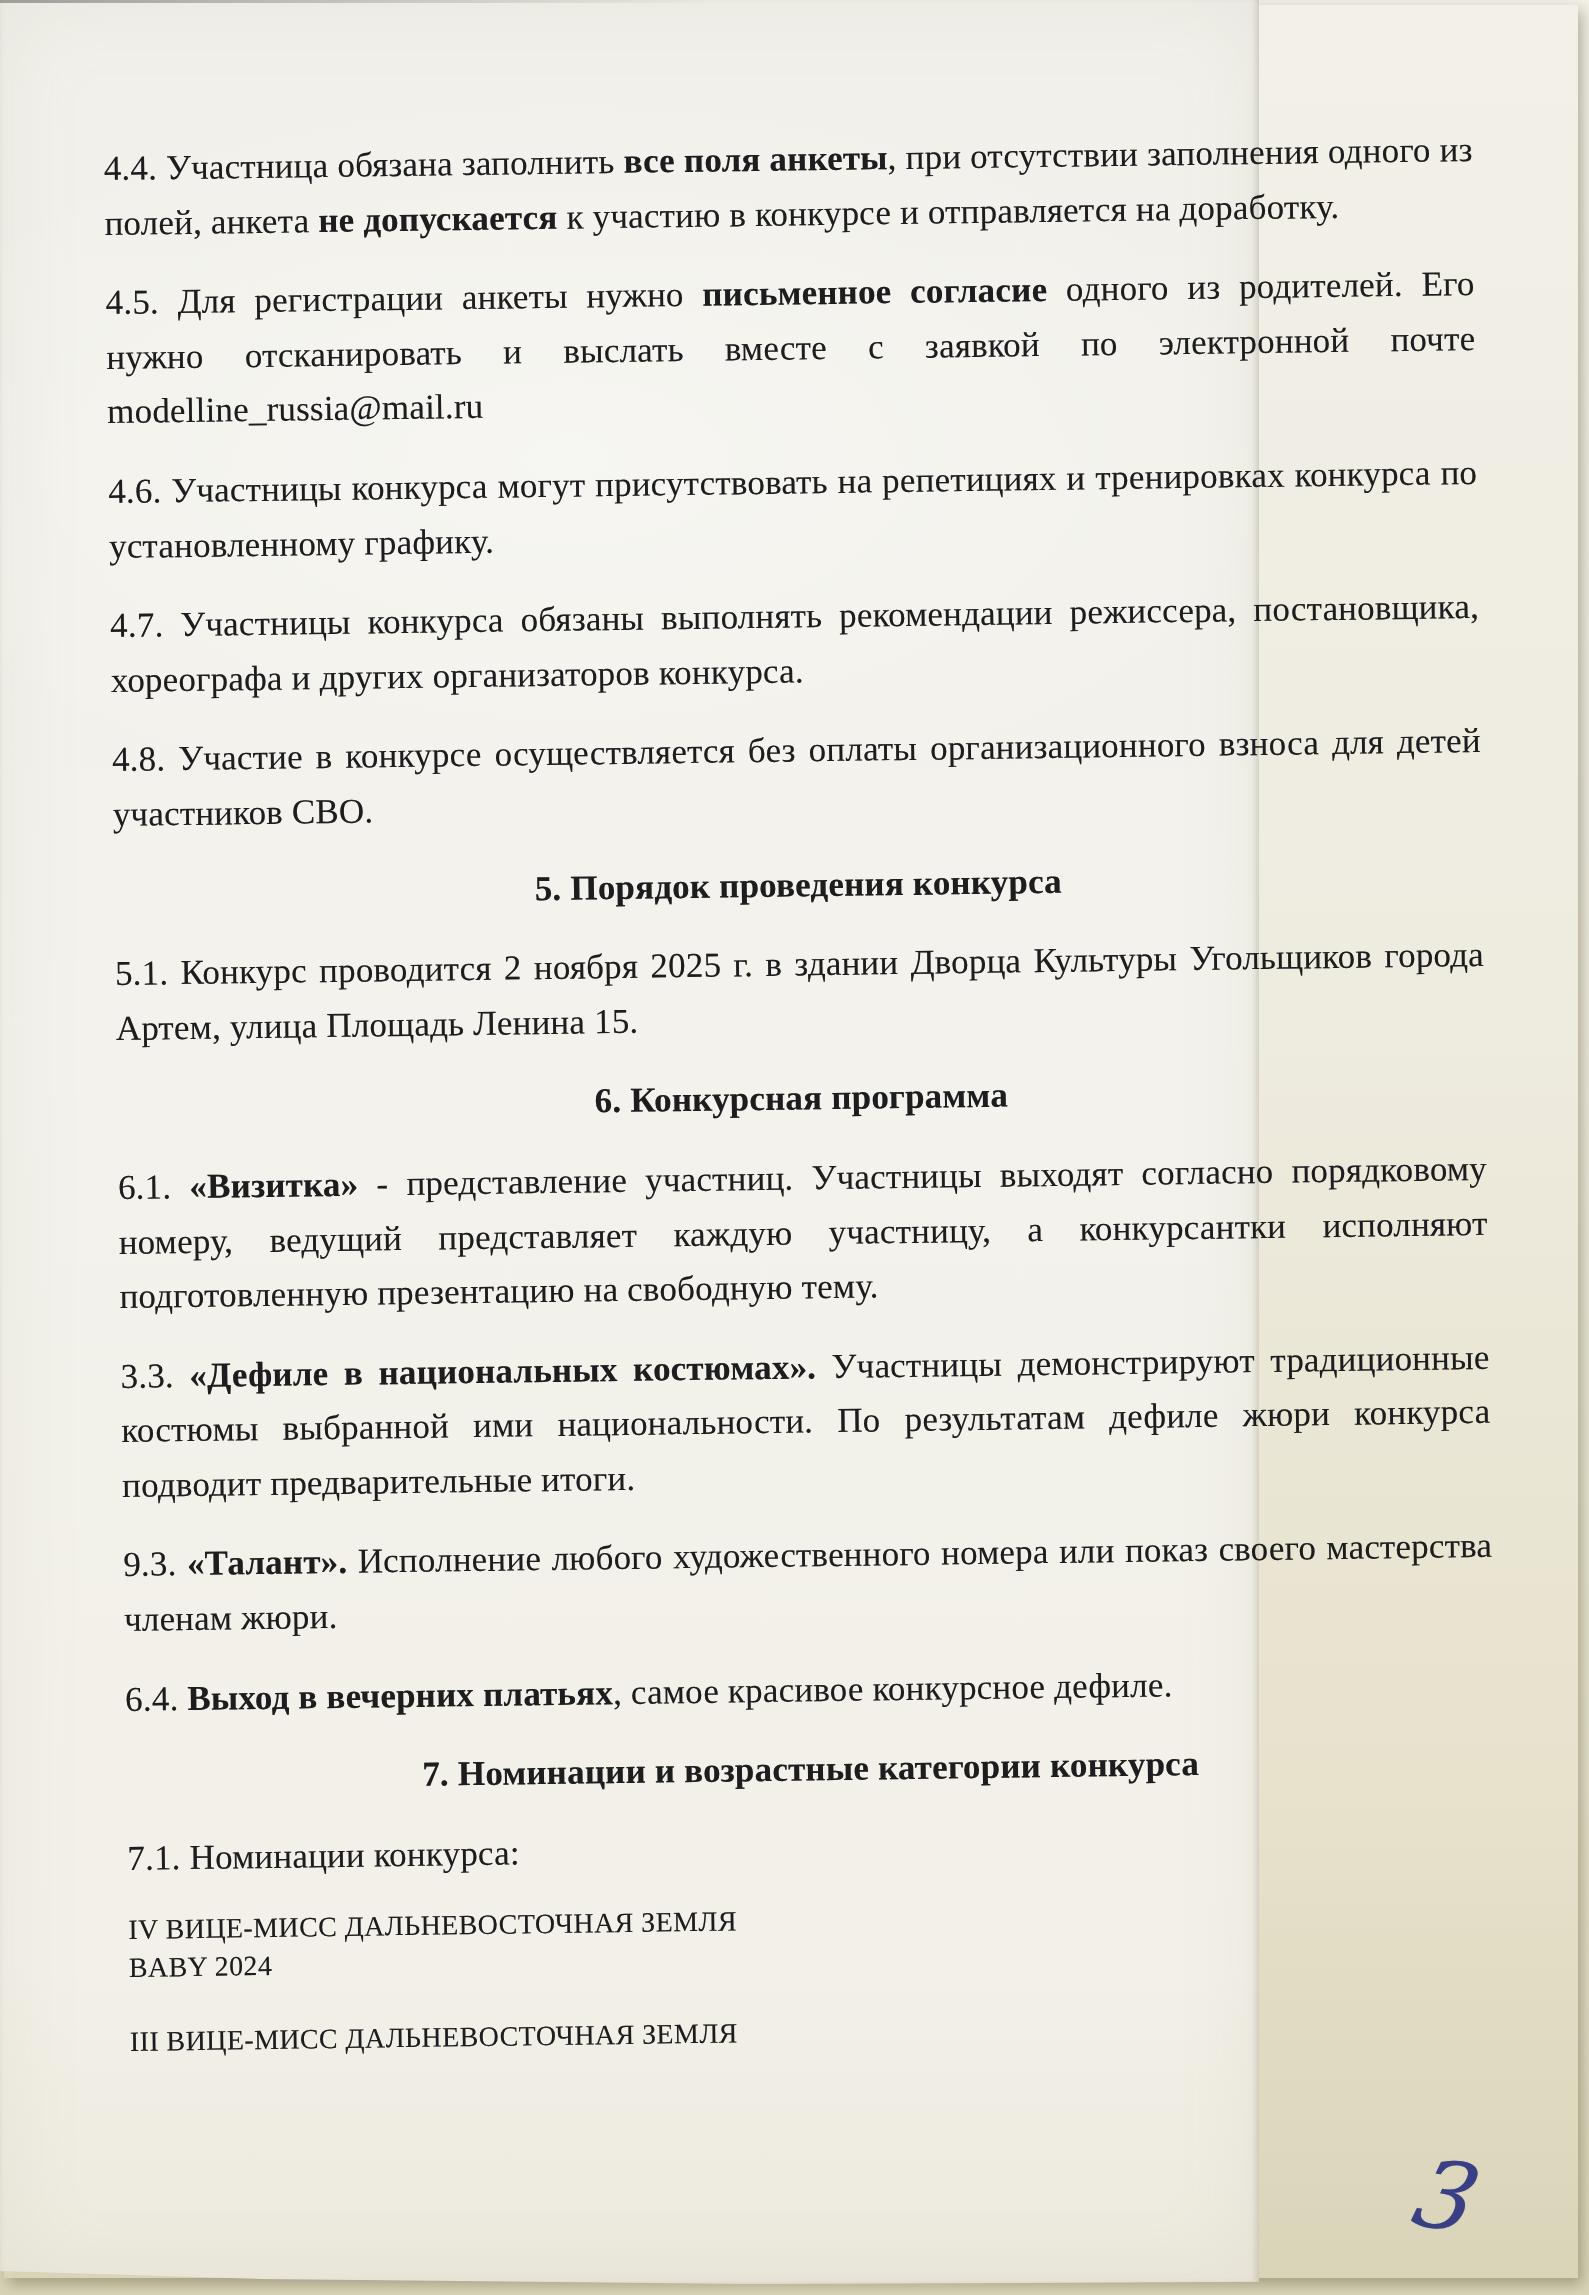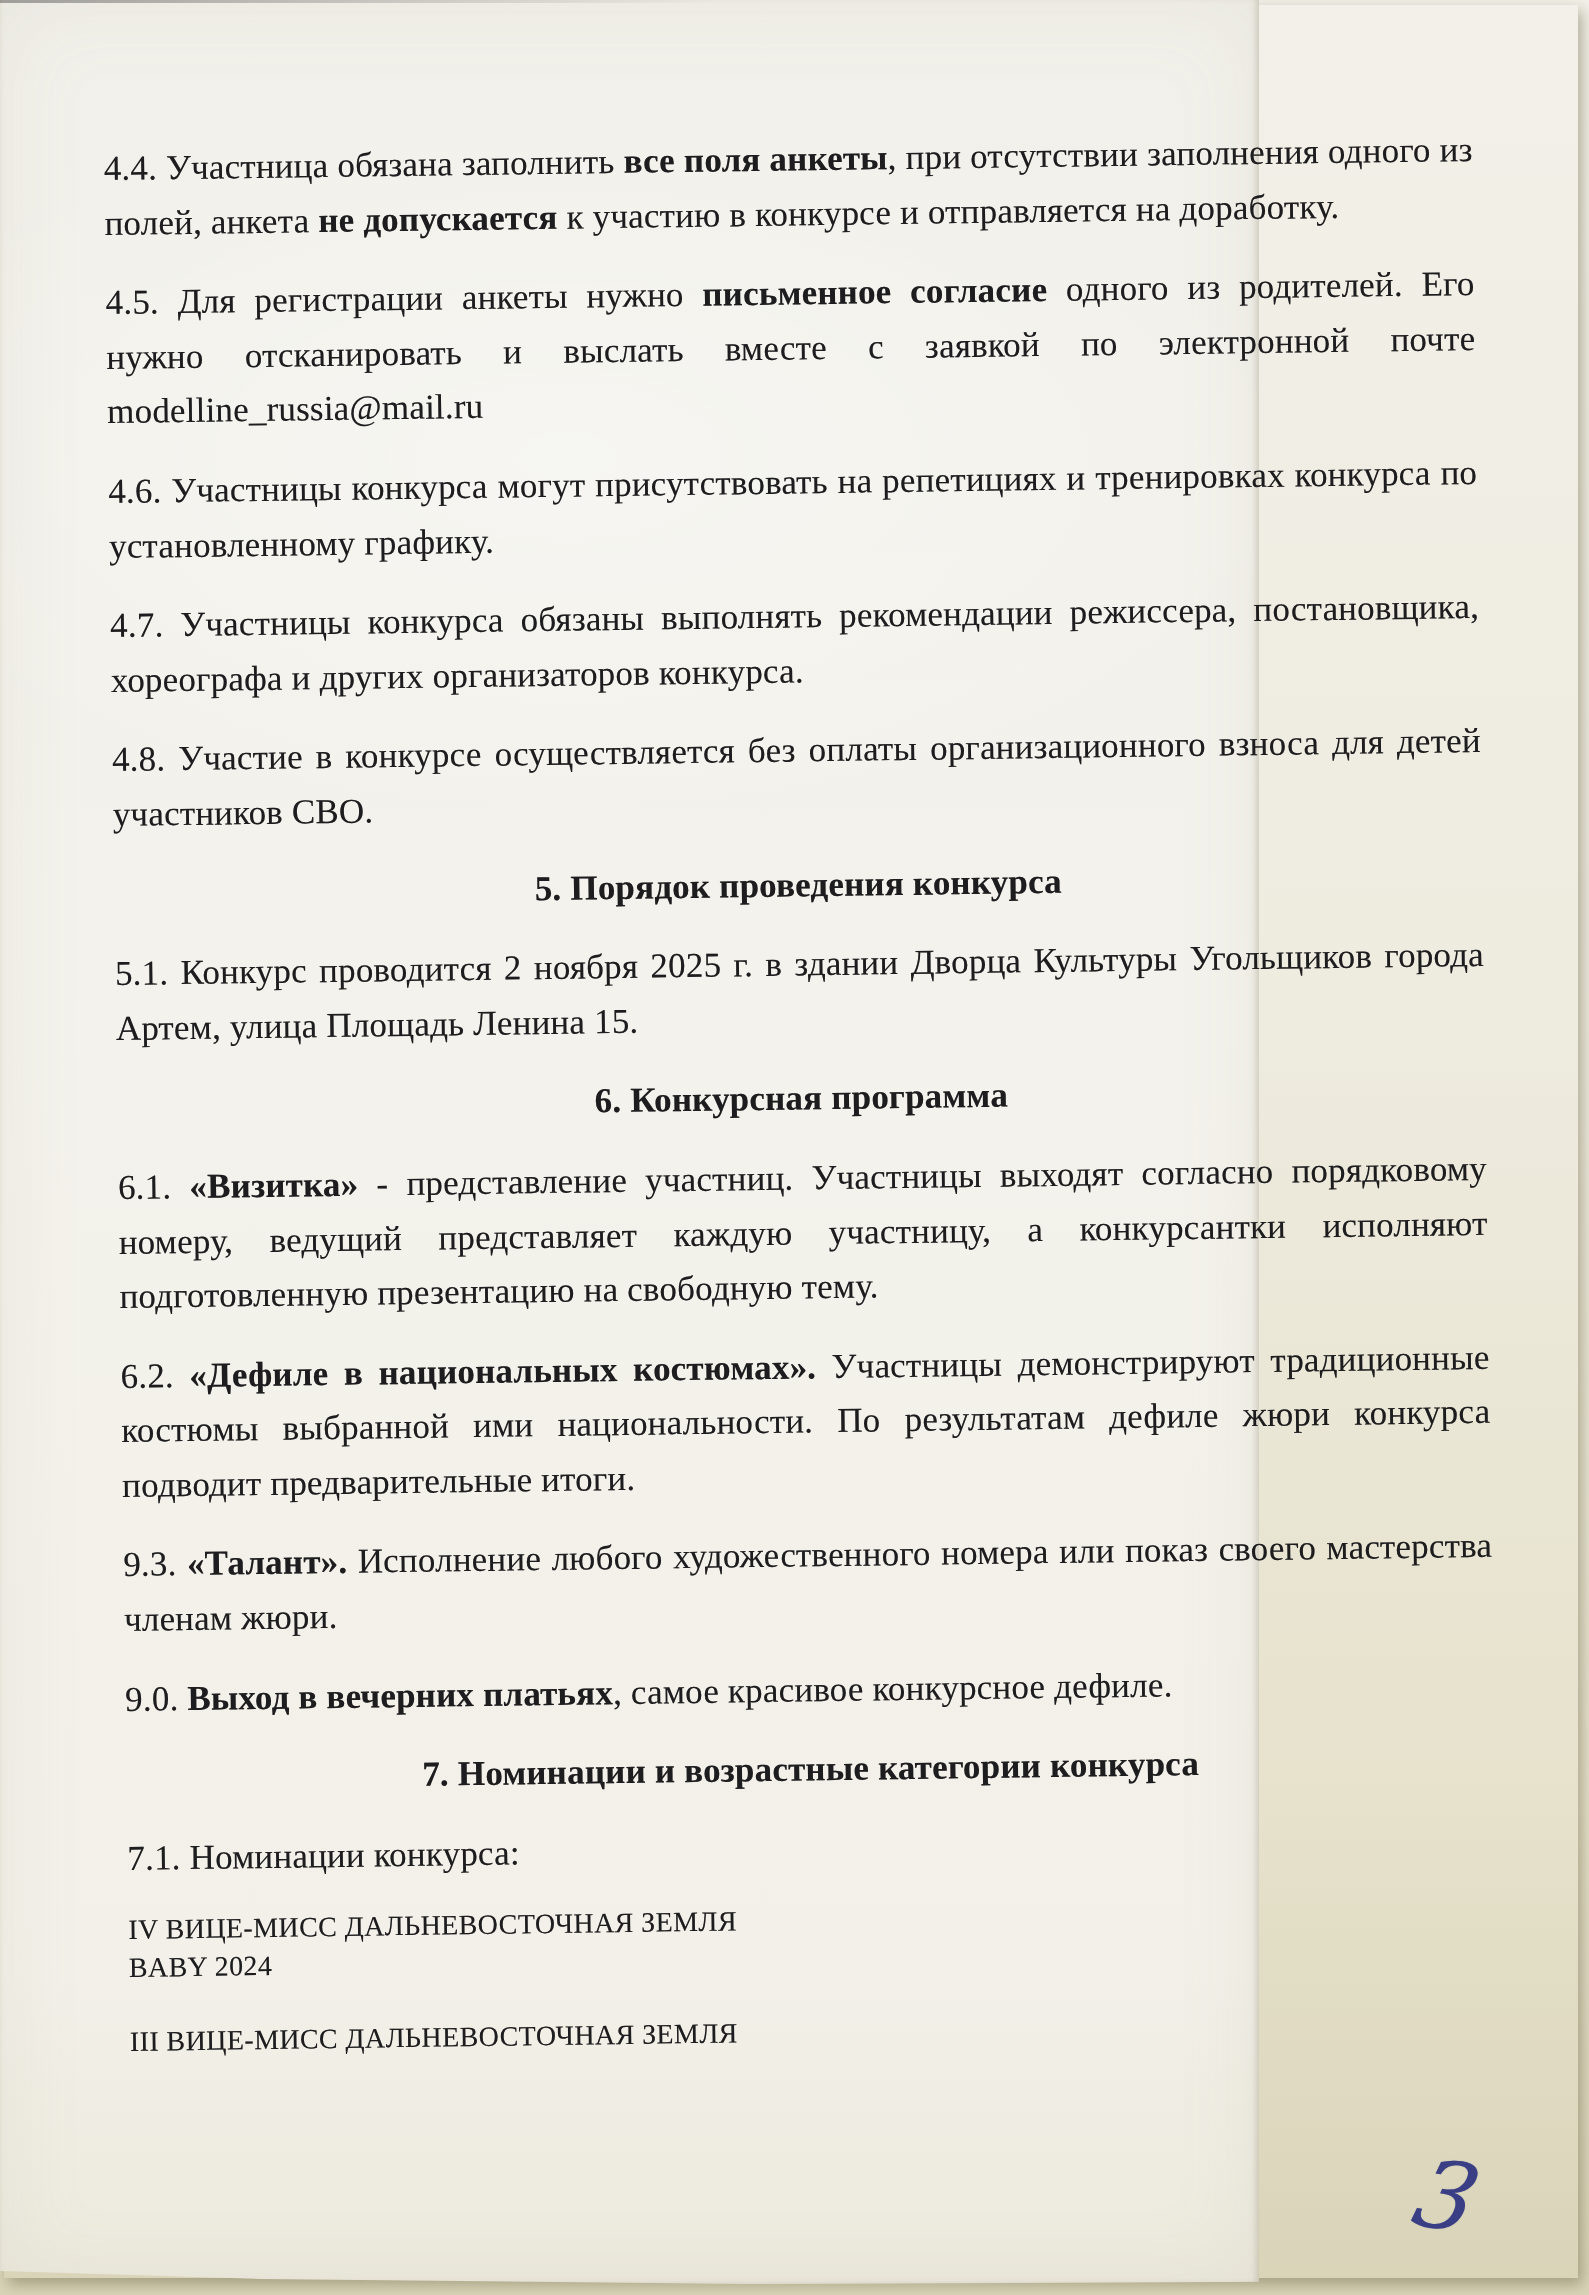--- a/index.html
+++ b/index.html
@@ -73,23 +73,23 @@
 
   <div class="block p"><span>4.4. Участница обязана заполнить </span><span class="b">все поля анкеты</span><span>, при отсутствии заполнения одного из полей, анкета </span><span class="b">не допускается</span><span> к участию в конкурсе и отправляется на доработку.</span></div>
       <div class="block p"><span>4.5. Для регистрации анкеты нужно </span><span class="b">письменное согласие</span><span> одного из родителей. Его нужно отсканировать и выслать вместе с заявкой по электронной почте modelline_russia@mail.ru</span></div>
       <div class="block p"><span>4.6. Участницы конкурса могут присутствовать на репетициях и тренировках конкурса по установленному графику.</span></div>
       <div class="block p"><span>4.7. Участницы конкурса обязаны выполнять рекомендации режиссера, постановщика, хореографа и других организаторов конкурса.</span></div>
       <div class="block p"><span>4.8. Участие в конкурсе осуществляется без оплаты организационного взноса для детей участников СВО.</span></div>
       <div class="block h"><span>5. Порядок проведения конкурса</span></div>
       <div class="block p"><span>5.1. Конкурс проводится 2 ноября 2025 г. в здании Дворца Культуры Угольщиков города Артем, улица Площадь Ленина 15.</span></div>
       <div class="block h"><span>6. Конкурсная программа</span></div>
       <div class="block p"><span>6.1. </span><span class="b">«Визитка»</span><span> - представление участниц. Участницы выходят согласно порядковому номеру, ведущий представляет каждую участницу, а конкурсантки исполняют подготовленную презентацию на свободную тему.</span></div>
-      <div class="block p"><span>6.2. </span><span class="b">«Дефиле в национальных костюмах».</span><span> Участницы демонстрируют традиционные костюмы выбранной ими национальности. По результатам дефиле жюри конкурса подводит предварительные итоги.</span></div>
+      <div class="block p"><span>3.3. </span><span class="b">«Дефиле в национальных костюмах».</span><span> Участницы демонстрируют традиционные костюмы выбранной ими национальности. По результатам дефиле жюри конкурса подводит предварительные итоги.</span></div>
       <div class="block p"><span>9.3. </span><span class="b">«Талант».</span><span> Исполнение любого художественного номера или показ своего мастерства членам жюри.</span></div>
-      <div class="block p"><span>9.0. </span><span class="b">Выход в вечерних платьях</span><span>, самое красивое конкурсное дефиле.</span></div>
+      <div class="block p"><span>6.4. </span><span class="b">Выход в вечерних платьях</span><span>, самое красивое конкурсное дефиле.</span></div>
       <div class="block h"><span>7. Номинации и возрастные категории конкурса</span></div>
       <div class="block p"><span>7.1. Номинации конкурса:</span></div>
       <div class="block nom"><span>IV ВИЦЕ-МИСС ДАЛЬНЕВОСТОЧНАЯ ЗЕМЛЯ</span></div>
       <div class="block nom"><span>BABY 2024</span></div>
       <div class="block nom nom-gap"><span>III ВИЦЕ-МИСС ДАЛЬНЕВОСТОЧНАЯ ЗЕМЛЯ</span></div>
     </div>
 
   <div class="pen-number">3</div>
 </div>
 

